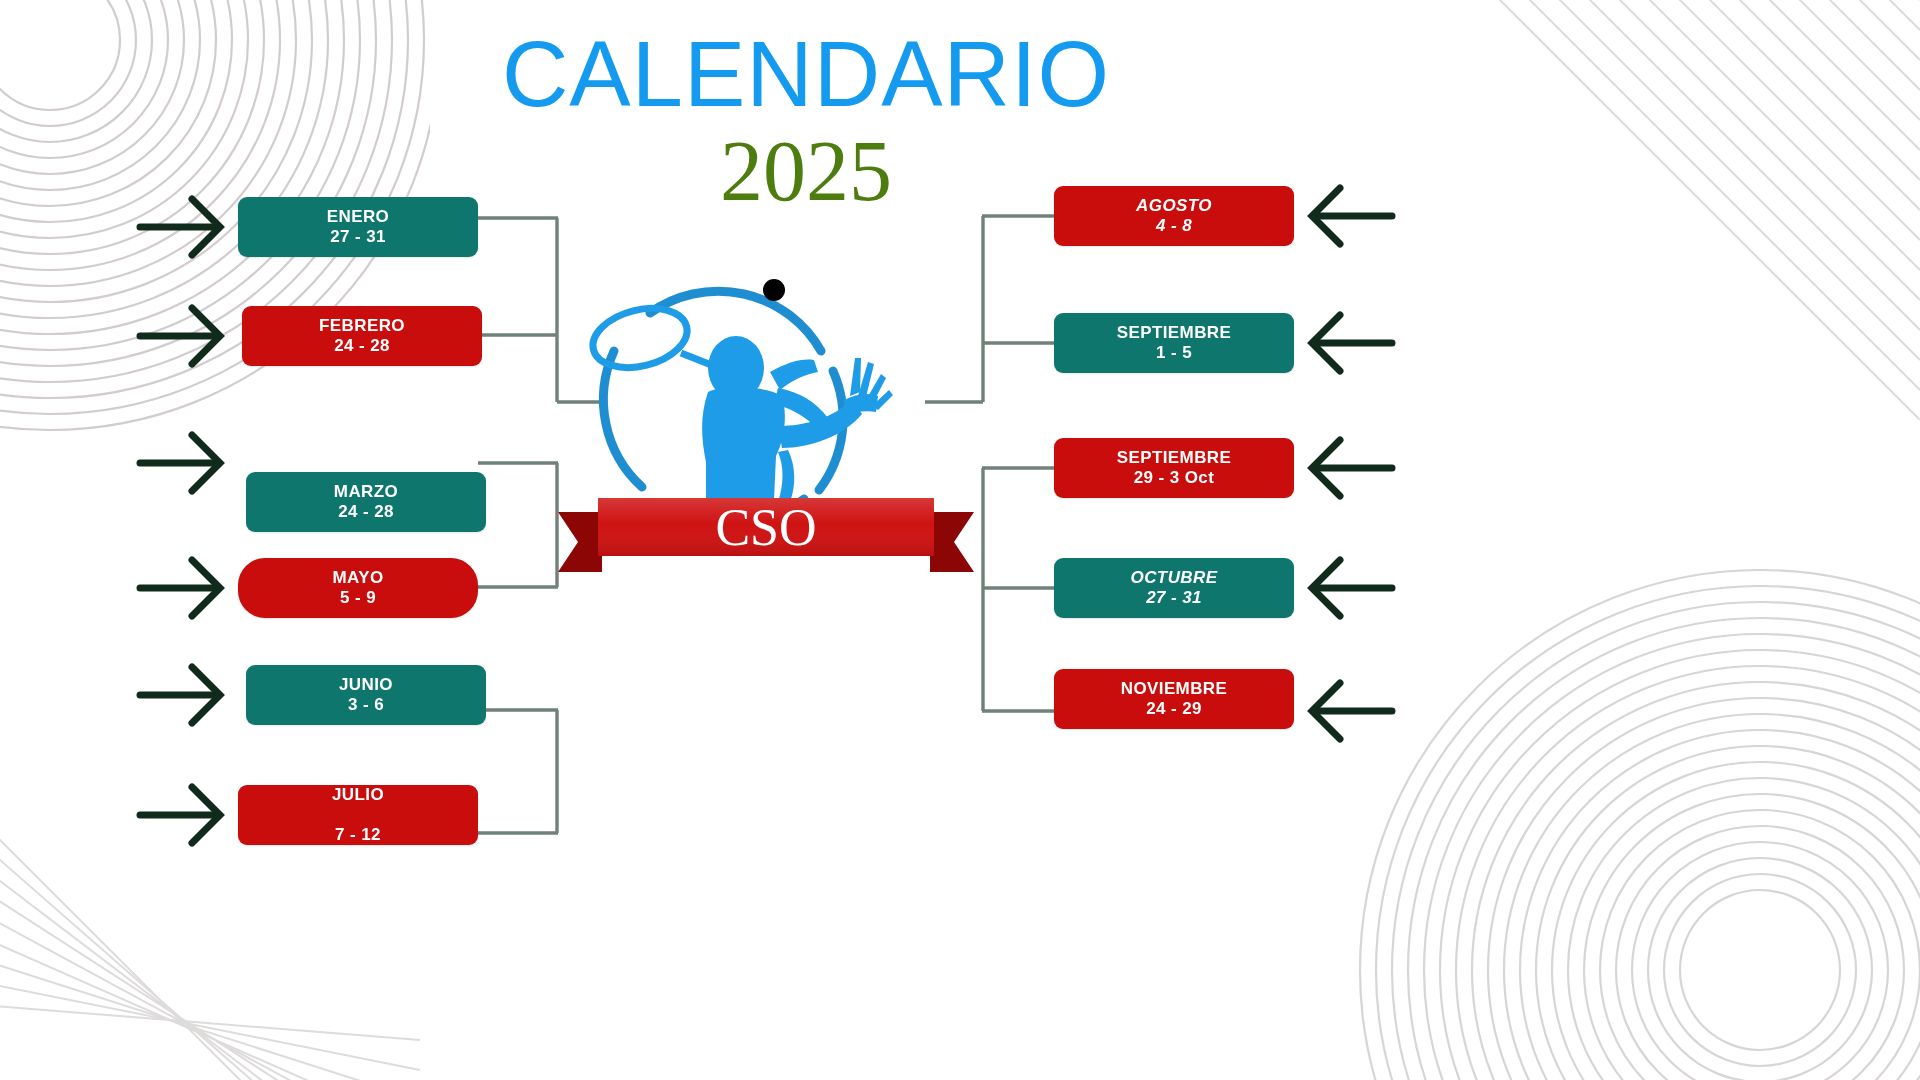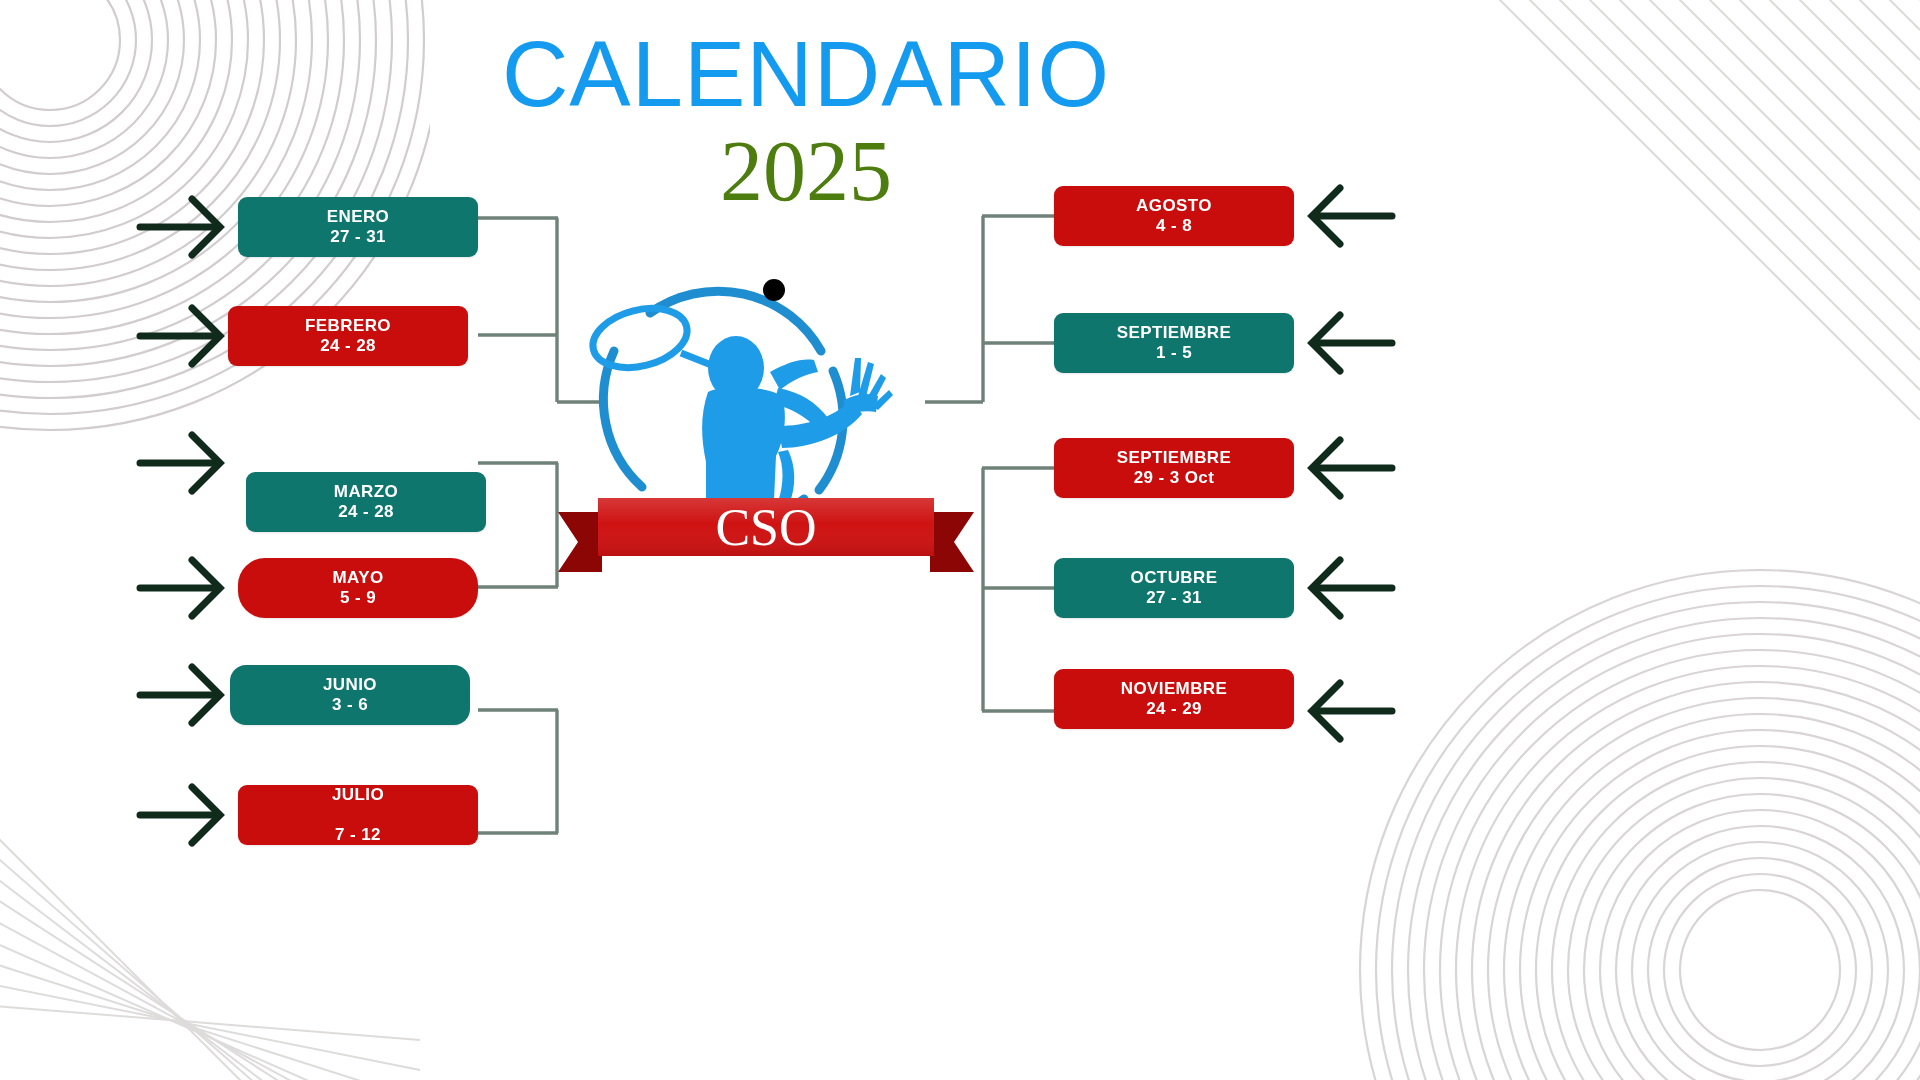--- a/index.html
+++ b/index.html
@@ -254,21 +254,21 @@
 <div class="month-box box-blue" style="top: 197px; left: 238px;">
       <div class="m-name">ENERO</div>
       <div class="m-dates">27 - 31</div>
     </div>
     <div class="arrow" style="left: 134px; top: 191px;"><svg width="92" height="72" viewBox="0 0 92 72" class="arrow-svg">
         <g stroke="#102b1c" stroke-width="7" fill="none" stroke-linecap="round">
           <line x1="6" y1="36" x2="84" y2="36"></line>
           <path d="M 58 8 L 86 36 L 58 64"></path>
         </g>
       </svg></div>
-    <div class="month-box box-red" style="top: 306px; left: 228px;">
+    <div class="month-box box-red" style="top: 306px; left: 242px;">
       <div class="m-name">FEBRERO</div>
       <div class="m-dates">24 - 28</div>
     </div>
     <div class="arrow" style="left: 134px; top: 300px;"><svg width="92" height="72" viewBox="0 0 92 72" class="arrow-svg">
         <g stroke="#102b1c" stroke-width="7" fill="none" stroke-linecap="round">
           <line x1="6" y1="36" x2="84" y2="36"></line>
           <path d="M 58 8 L 86 36 L 58 64"></path>
         </g>
       </svg></div>
     <div class="month-box box-blue" style="top: 433px; left: 246px; margin-top: 39px;">
@@ -284,41 +284,41 @@
     <div class="month-box box-red" style="top: 558px; left: 238px; border-radius: 27px;">
       <div class="m-name">MAYO</div>
       <div class="m-dates">5 - 9</div>
     </div>
     <div class="arrow" style="left: 134px; top: 552px;"><svg width="92" height="72" viewBox="0 0 92 72" class="arrow-svg">
         <g stroke="#102b1c" stroke-width="7" fill="none" stroke-linecap="round">
           <line x1="6" y1="36" x2="84" y2="36"></line>
           <path d="M 58 8 L 86 36 L 58 64"></path>
         </g>
       </svg></div>
-    <div class="month-box box-blue" style="top: 665px; left: 230px; border-radius: 16px;">
+    <div class="month-box box-blue" style="top: 665px; left: 246px;">
       <div class="m-name">JUNIO</div>
       <div class="m-dates">3 - 6</div>
     </div>
     <div class="arrow" style="left: 134px; top: 659px;"><svg width="92" height="72" viewBox="0 0 92 72" class="arrow-svg">
         <g stroke="#102b1c" stroke-width="7" fill="none" stroke-linecap="round">
           <line x1="6" y1="36" x2="84" y2="36"></line>
           <path d="M 58 8 L 86 36 L 58 64"></path>
         </g>
       </svg></div>
     <div class="month-box box-red" style="top: 785px; left: 238px; justify-content: space-between;">
       <div class="m-name">JULIO</div>
       <div class="m-dates">7 - 12</div>
     </div>
     <div class="arrow" style="left: 134px; top: 779px;"><svg width="92" height="72" viewBox="0 0 92 72" class="arrow-svg">
         <g stroke="#102b1c" stroke-width="7" fill="none" stroke-linecap="round">
           <line x1="6" y1="36" x2="84" y2="36"></line>
           <path d="M 58 8 L 86 36 L 58 64"></path>
         </g>
       </svg></div>
-    <div class="month-box box-red" style="top: 186px; left: 1054px;">
+    <div class="month-box box-red" style="top: 186px; left: 1054px; font-style: italic;">
       <div class="m-name">AGOSTO</div>
       <div class="m-dates">4 - 8</div>
     </div>
     <div class="arrow" style="left: 1306px; top: 180px;"><svg width="92" height="72" viewBox="0 0 92 72" class="arrow-svg">
         <g stroke="#102b1c" stroke-width="7" fill="none" stroke-linecap="round">
           <line x1="86" y1="36" x2="8" y2="36"></line>
           <path d="M 34 8 L 6 36 L 34 64"></path>
         </g>
       </svg></div>
     <div class="month-box box-blue" style="top: 313px; left: 1054px;">
@@ -334,21 +334,21 @@
     <div class="month-box box-red" style="top: 438px; left: 1054px;">
       <div class="m-name">SEPTIEMBRE</div>
       <div class="m-dates">29 - 3 Oct</div>
     </div>
     <div class="arrow" style="left: 1306px; top: 432px;"><svg width="92" height="72" viewBox="0 0 92 72" class="arrow-svg">
         <g stroke="#102b1c" stroke-width="7" fill="none" stroke-linecap="round">
           <line x1="86" y1="36" x2="8" y2="36"></line>
           <path d="M 34 8 L 6 36 L 34 64"></path>
         </g>
       </svg></div>
-    <div class="month-box box-blue" style="top: 558px; left: 1054px;">
+    <div class="month-box box-blue" style="top: 558px; left: 1054px; font-style: italic;">
       <div class="m-name">OCTUBRE</div>
       <div class="m-dates">27 - 31</div>
     </div>
     <div class="arrow" style="left: 1306px; top: 552px;"><svg width="92" height="72" viewBox="0 0 92 72" class="arrow-svg">
         <g stroke="#102b1c" stroke-width="7" fill="none" stroke-linecap="round">
           <line x1="86" y1="36" x2="8" y2="36"></line>
           <path d="M 34 8 L 6 36 L 34 64"></path>
         </g>
       </svg></div>
     <div class="month-box box-red" style="top: 669px; left: 1054px;">

